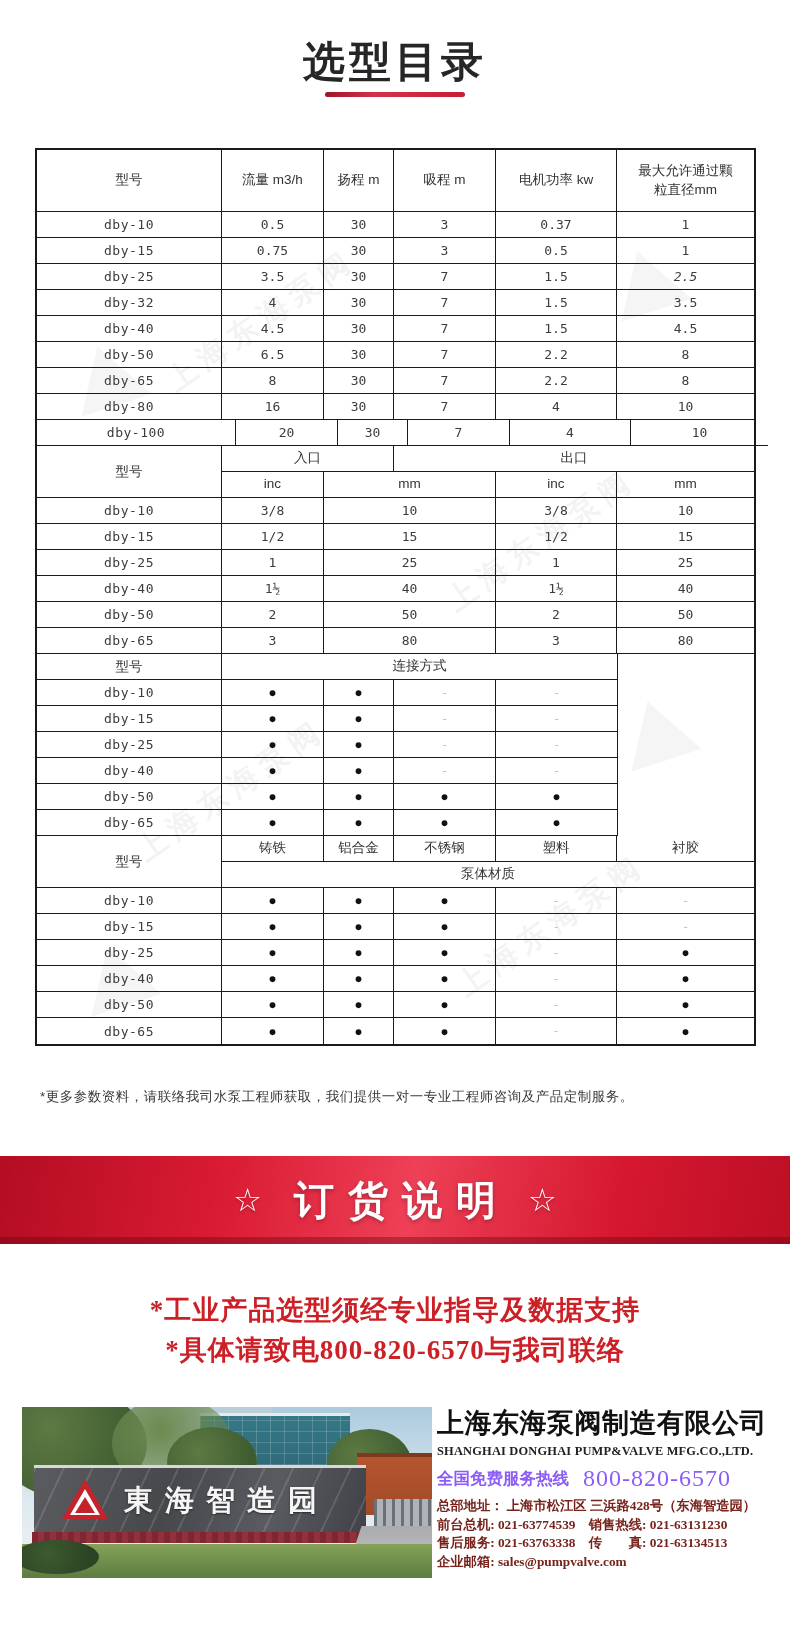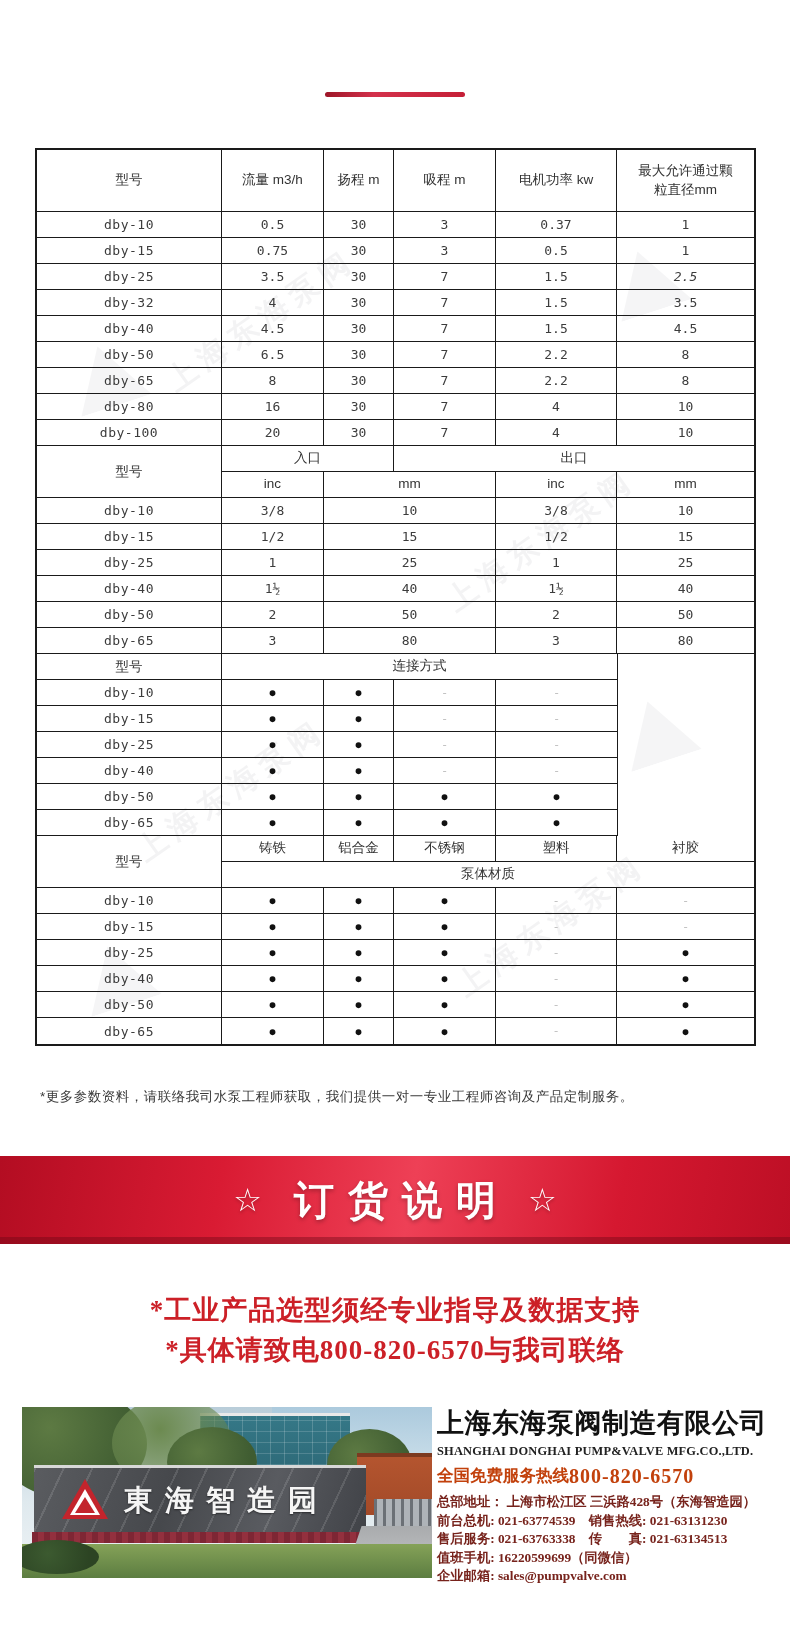--- a/index.html
+++ b/index.html
@@ -116,43 +116,44 @@
   .ph-road { position:absolute; right:0; bottom:0; width:88px; height:52px;
           background:linear-gradient(#a9abad,#c6c8ca); clip-path:polygon(20% 0,100% 0,100% 100%,0 100%); }
   .ph-shrub { position:absolute; left:-8px; bottom:4px; width:85px; height:34px; border-radius:50%;
           background:radial-gradient(circle at 40% 40%,#3c5a30,#2c4423 75%); }
 
   
   .company { position:absolute; left:437px; top:1405px; width:338px; z-index:2; }
   .c-name { font-size:27px; font-weight:800; color:#111; letter-spacing:0.5px; white-space:nowrap; }
   .c-en { margin-top:3px; font-family:"Liberation Serif","DejaVu Serif",serif; font-weight:700;
           font-size:12.4px; color:#222; letter-spacing:0.2px; white-space:nowrap; }
-  .c-hotline { margin-top:6px; display:flex; align-items:flex-start; gap:0; color:#c2410c; white-space:nowrap; }
+  .c-hotline { margin-top:6px; display:flex; align-items:center; gap:14px; color:#8b5cf6; white-space:nowrap; }
   .c-hotline .hl-label { font-size:16.5px; font-weight:800; }
-  .c-hotline .hl-number { font-size:20px; font-weight:700; font-family:"Liberation Serif","DejaVu Serif",serif; letter-spacing:1px; }
+  .c-hotline .hl-number { font-size:24px; font-weight:400; font-family:"Liberation Serif","DejaVu Serif",serif; letter-spacing:1px; }
   .c-contacts { margin-top:5px; }
   .c-line { font-family:"Liberation Serif","DejaVu Serif",serif; font-weight:700;
             font-size:13.3px; line-height:18.6px; color:#77231c; white-space:nowrap; }
 </style>
 </head>
 <body>
 
 <div class="page">
 
   <div class="wm-layer">
     <span class="wm">上海东海泵阀</span>
     <span class="wm">上海东海泵阀</span>
     <span class="wm">上海东海泵阀</span>
     <span class="wm">上海东海泵阀</span>
     <span class="wtri"></span>
     <span class="wtri"></span>
     <span class="wtri"></span>
     <span class="wtri"></span>
   </div>
 
+  <div class="title">选型目录</div>
   <div class="title-underline"></div>
 
   <div class="tbl">
 
     <div class="sec">
       <div class="hrow hrow1">
         <div class="hcell" style="width:185px">型号</div>
         <div class="hcell" style="width:102px">流量 m3/h</div>
         <div class="hcell" style="width:70px">扬程 m</div>
         <div class="hcell" style="width:102px">吸程 m</div>
@@ -219,21 +220,21 @@
           </div>
           <div class="trow">
             <div class="cell c-model" style="width: 185px;">dby-80</div>
             <div class="cell" style="width: 102px;">16</div>
             <div class="cell" style="width: 70px;">30</div>
             <div class="cell" style="width: 102px;">7</div>
             <div class="cell" style="width: 121px;">4</div>
             <div class="cell" style="width: 137px;">10</div>
           </div>
           <div class="trow">
-            <div class="cell c-model" style="width: 185px;">dby-100</div>
+            <div class="cell c-model" style="width: 199px;">dby-100</div>
             <div class="cell" style="width: 102px;">20</div>
             <div class="cell" style="width: 70px;">30</div>
             <div class="cell" style="width: 102px;">7</div>
             <div class="cell" style="width: 121px;">4</div>
             <div class="cell" style="width: 137px;">10</div>
           </div>
         </div>
     </div>
 
     <div class="sec">
@@ -458,18 +459,17 @@
     <div class="c-name">上海东海泵阀制造有限公司</div>
     <div class="c-en">SHANGHAI DONGHAI PUMP&amp;VALVE MFG.CO.,LTD.</div>
     <div class="c-hotline">
       <span class="hl-label">全国免费服务热线</span>
       <span class="hl-number">800-820-6570</span>
     </div>
     <div class="c-contacts">
       <div class="c-line">总部地址： 上海市松江区 三浜路428号（东海智造园）</div>
       <div class="c-line">前台总机: 021-63774539　销售热线: 021-63131230</div>
       <div class="c-line">售后服务: 021-63763338　传　　真: 021-63134513</div>
-      <div class="c-line">值班手机: 16220599699（同微信）</div>
       <div class="c-line">企业邮箱: sales@pumpvalve.com</div>
     </div>
   </div>
 
 </div>
 
 </body></html>

